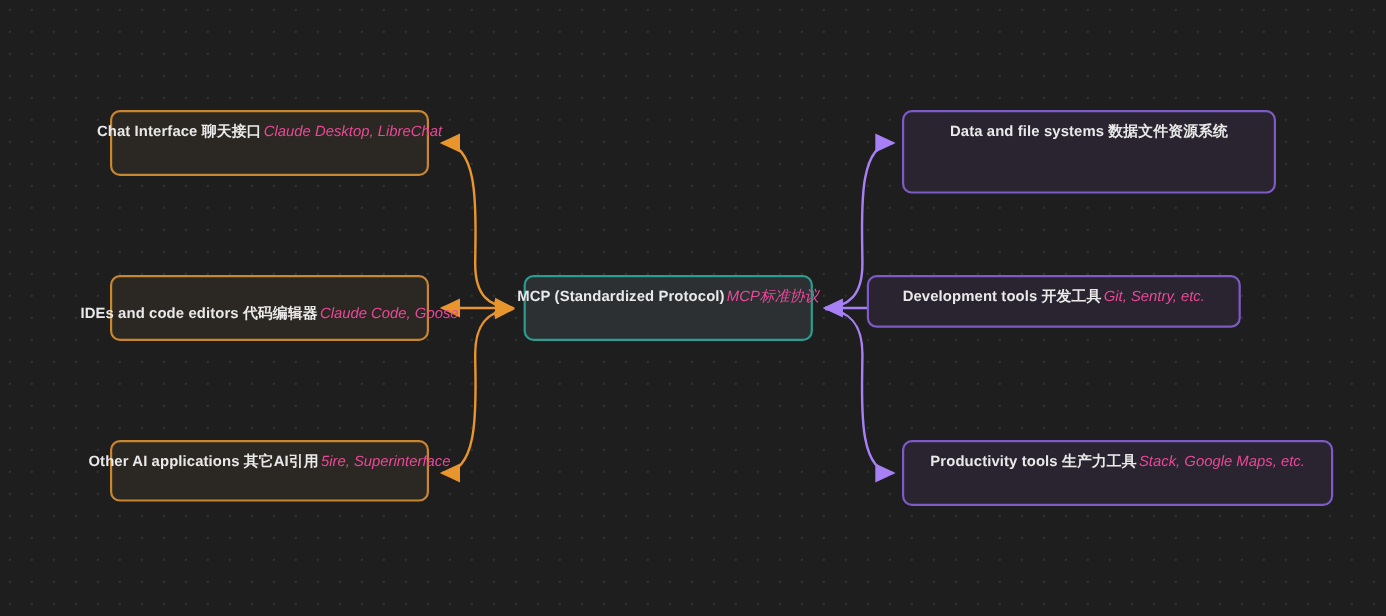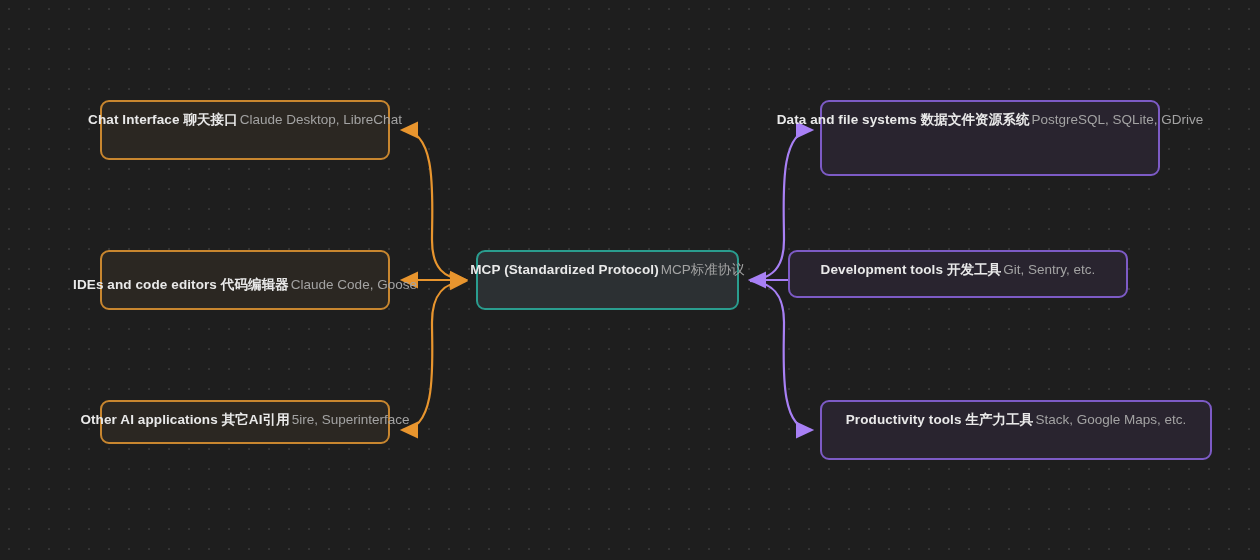--- a/index.html
+++ b/index.html
@@ -41,21 +41,22 @@
   .node .title {
     font-size: 13.5px;
     font-weight: bold;
     color: #e9e9e9;
     line-height: 17px;
     white-space: nowrap;
     letter-spacing: 0.1px;
   }
   .node .subtitle {
     font-size: 13.5px;
-    color: #a3a3a3;
+    font-style: italic;
+    color: #ec4899;
     line-height: 18px;
     white-space: nowrap;
   }
   .node.client {
     background: #2b2722;
     border-color: #c8862f;
   }
   .node.center {
     background: #2c3033;
     border-color: #2a9d8f;
@@ -102,33 +103,32 @@
   <div class="node client" style="left:100px; top:100px; width:290px; height:60px;">
     <div class="title">Chat Interface 聊天接口</div>
     <div class="subtitle">Claude Desktop, LibreChat</div>
   </div>
 
   <div class="node client" style="left:100px; top:250px; width:290px; height:60px;align-items:center;">
     <div class="title">IDEs and code editors 代码编辑器</div>
     <div class="subtitle">Claude Code, Goose</div>
   </div>
 
-  <div class="node client" style="left:100px; top:400px; width:290px; height:44px;">
+  <div class="node client" style="left:100px; top:400px; width:290px; height:56px;">
     <div class="title">Other AI applications 其它AI引用</div>
     <div class="subtitle">5ire, Superinterface</div>
   </div>
 
   <div class="node center" style="left:476px; top:250px; width:263px; height:60px;">
     <div class="title">MCP  (Standardized Protocol)</div>
     <div class="subtitle">MCP标准协议</div>
   </div>
 
   <div class="node server" style="left:820px; top:100px; width:340px; height:76px;">
     <div class="title">Data and file systems 数据文件资源系统</div>
-    <div class="subtitle">PostgreSQL, SQLite, GDrive</div>
   </div>
 
   <div class="node server" style="left:788px; top:250px; width:340px; height:48px;">
     <div class="title">Development tools 开发工具</div>
     <div class="subtitle">Git, Sentry, etc.</div>
   </div>
 
   <div class="node server" style="left:820px; top:400px; width:392px; height:60px;">
     <div class="title">Productivity tools 生产力工具</div>
     <div class="subtitle">Stack, Google Maps, etc.</div>

